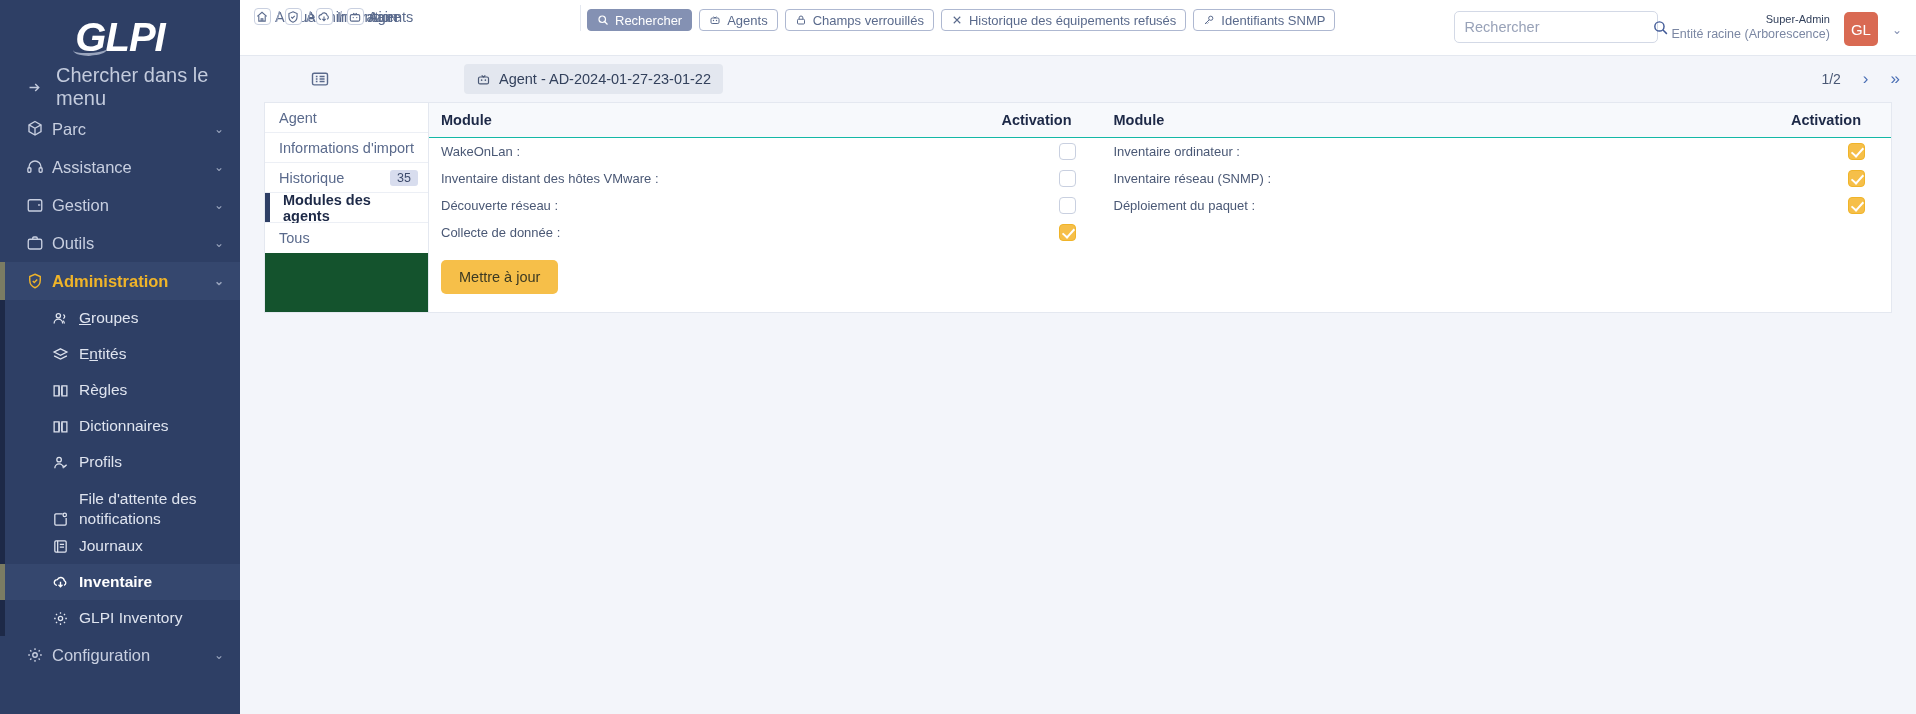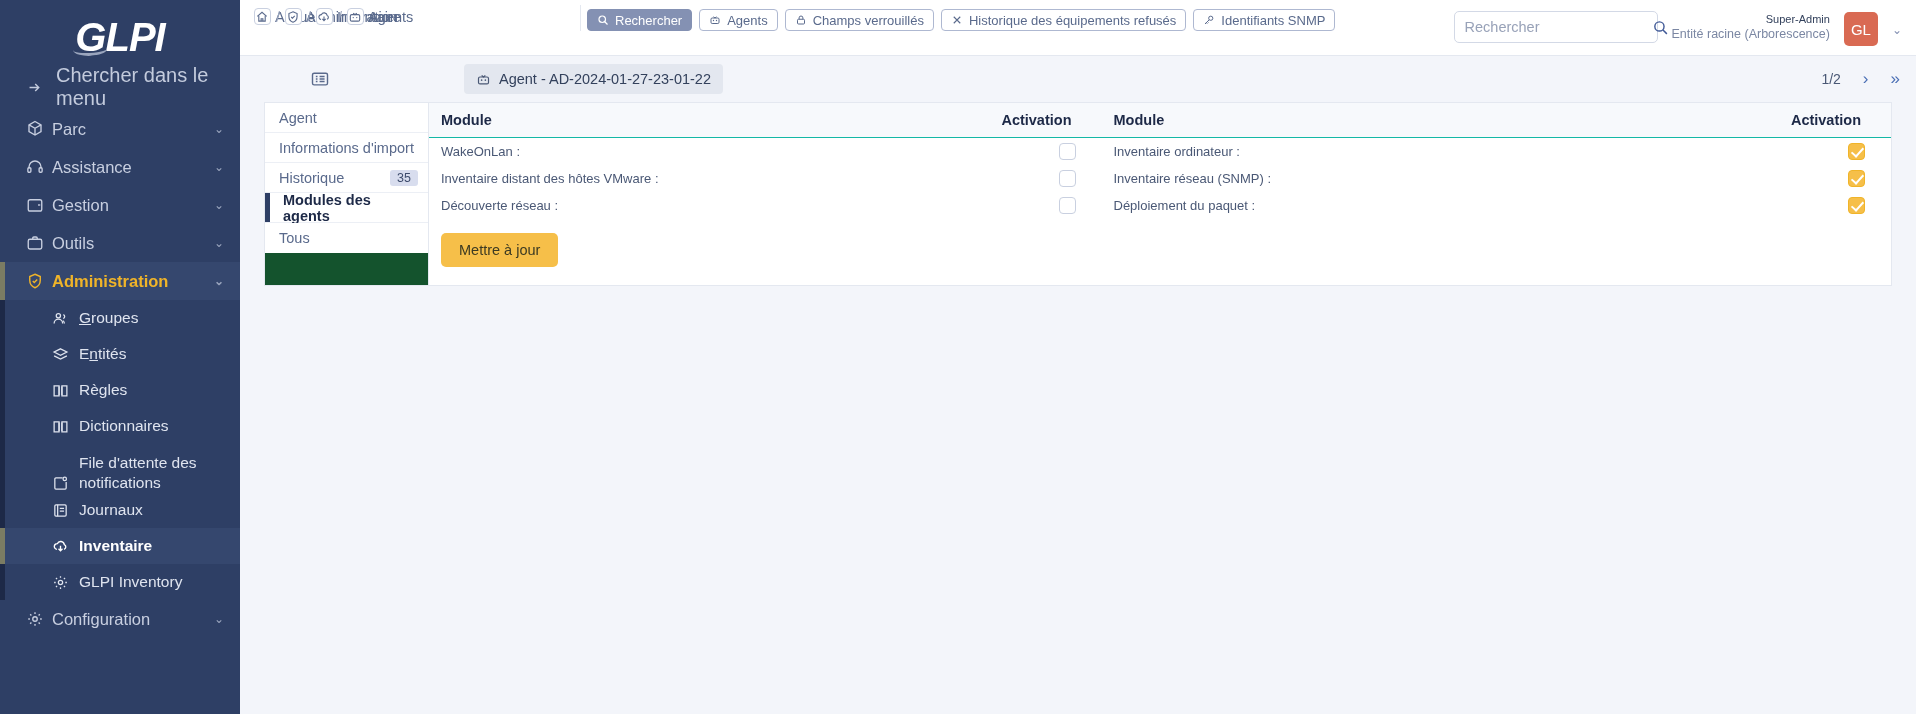--- a/index.html
+++ b/index.html
@@ -289,20 +289,30 @@
         <span class="lbl">Règles</span>
       </div>
       <div class="sub-item dark-left">
         <span class="ic">
           <svg width="17" height="17" viewBox="0 0 24 24" fill="none" stroke="#dfe4ef" stroke-width="1.8">
               <path d="M3 5.5h7v14H3zM14 5.5h7v14h-7z"></path>
               <path d="M10 6.5v12M14 6.5v12"></path>
             </svg>
         </span>
         <span class="lbl">Dictionnaires</span>
+      </div>
+      <div class="sub-item dark-left">
+        <span class="ic">
+          <svg width="17" height="17" viewBox="0 0 24 24" fill="none" stroke="#dfe4ef" stroke-width="1.8">
+              <circle cx="10" cy="8" r="3.2"></circle>
+              <path d="M4 20a6 6 0 0112 0"></path>
+              <path d="M16 16.5l1.6 1.6 3-3"></path>
+            </svg>
+        </span>
+        <span class="lbl">Profils</span>
       </div>
       <div class="sub-item two-line dark-left">
         <span class="ic">
           <svg width="17" height="17" viewBox="0 0 24 24" fill="none" stroke="#dfe4ef" stroke-width="1.8">
               <path d="M15 4H5.5A1.5 1.5 0 004 5.5v13A1.5 1.5 0 005.5 20h13a1.5 1.5 0 001.5-1.5V10"></path>
               <circle cx="18" cy="5.5" r="2.4"></circle>
             </svg>
         </span>
         <span class="lbl">File d'attente des notifications</span>
       </div>
@@ -536,19 +546,25 @@
               <td class="act"><span class="cb"></span></td>
               <td>Inventaire réseau (SNMP) :</td>
               <td class="act"><span class="cb checked"></span></td>
             </tr>
             <tr>
               <td>Découverte réseau :</td>
               <td class="act"><span class="cb"></span></td>
               <td>Déploiement du paquet :</td>
               <td class="act"><span class="cb checked"></span></td>
             </tr>
+            <tr>
+              <td>Collecte de donnée :</td>
+              <td class="act"><span class="cb checked"></span></td>
+              <td></td>
+              <td class="act"></td>
+            </tr>
           </tbody>
         </table>
         <button class="btn-update">Mettre à jour</button>
       </div>
     </div>
   </div>
 </div>
 
 </body></html>

